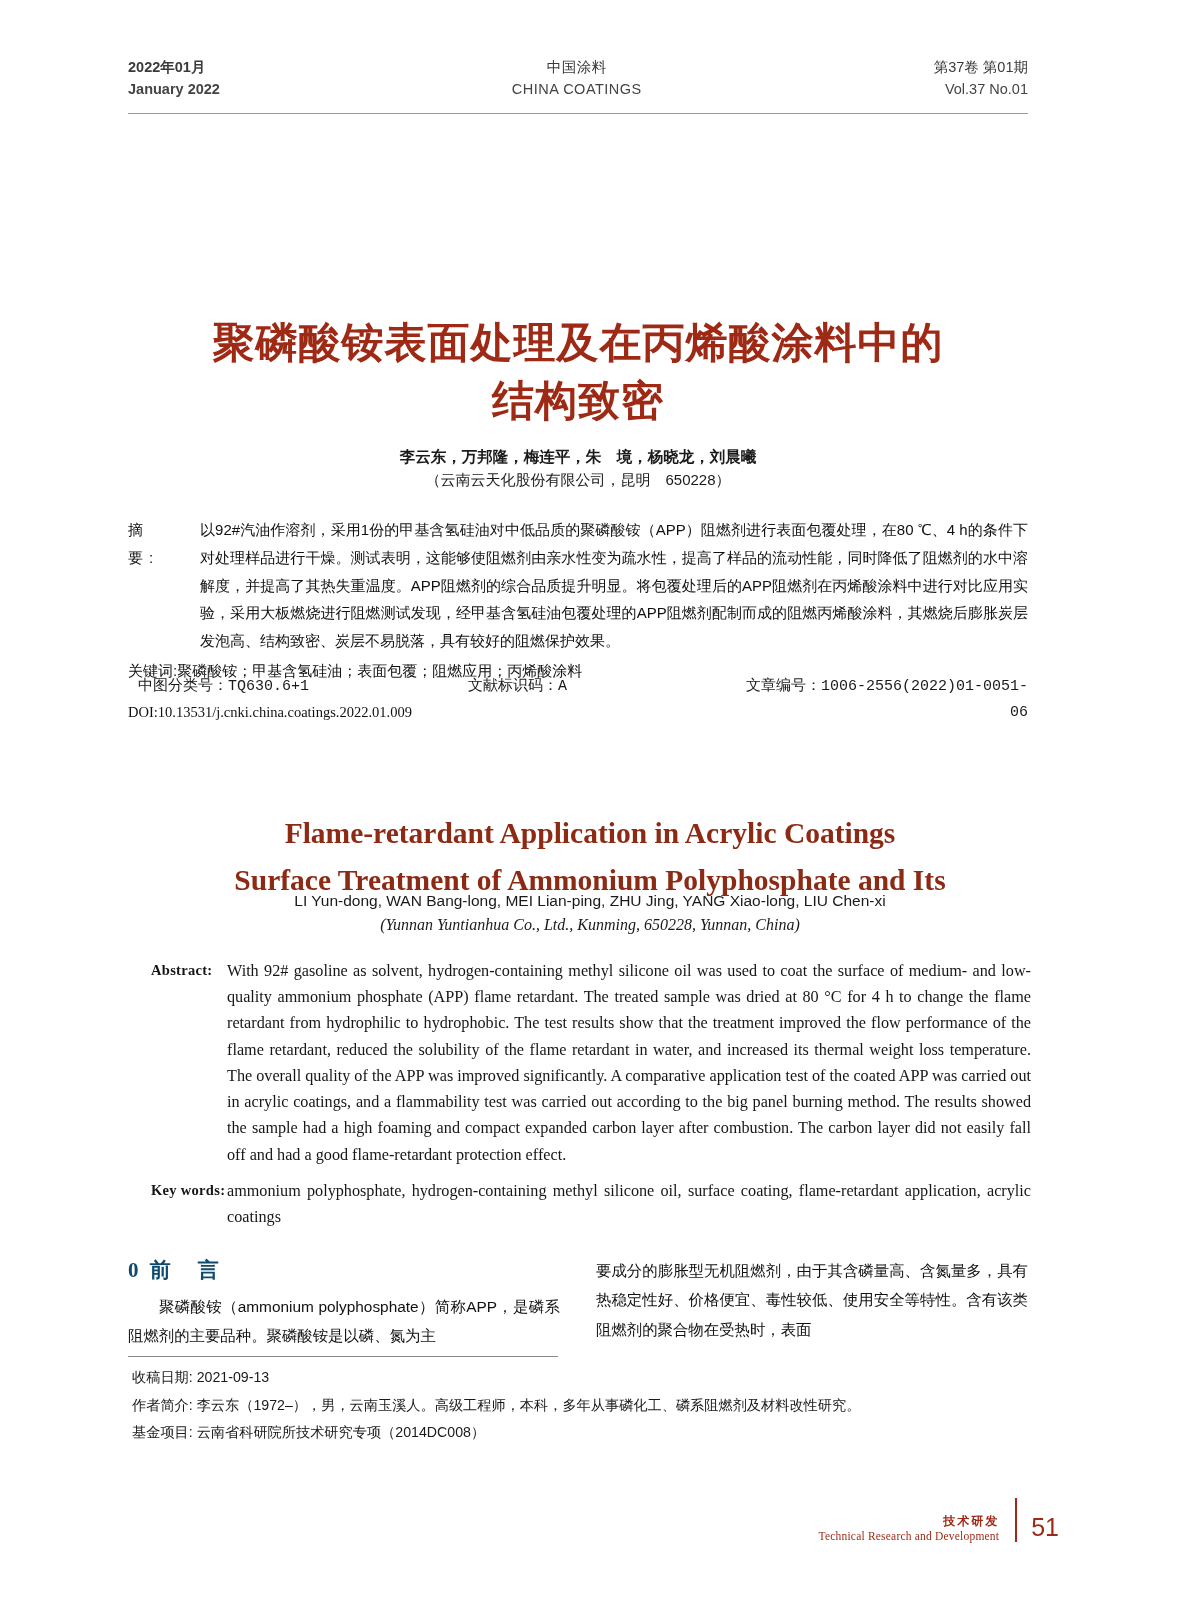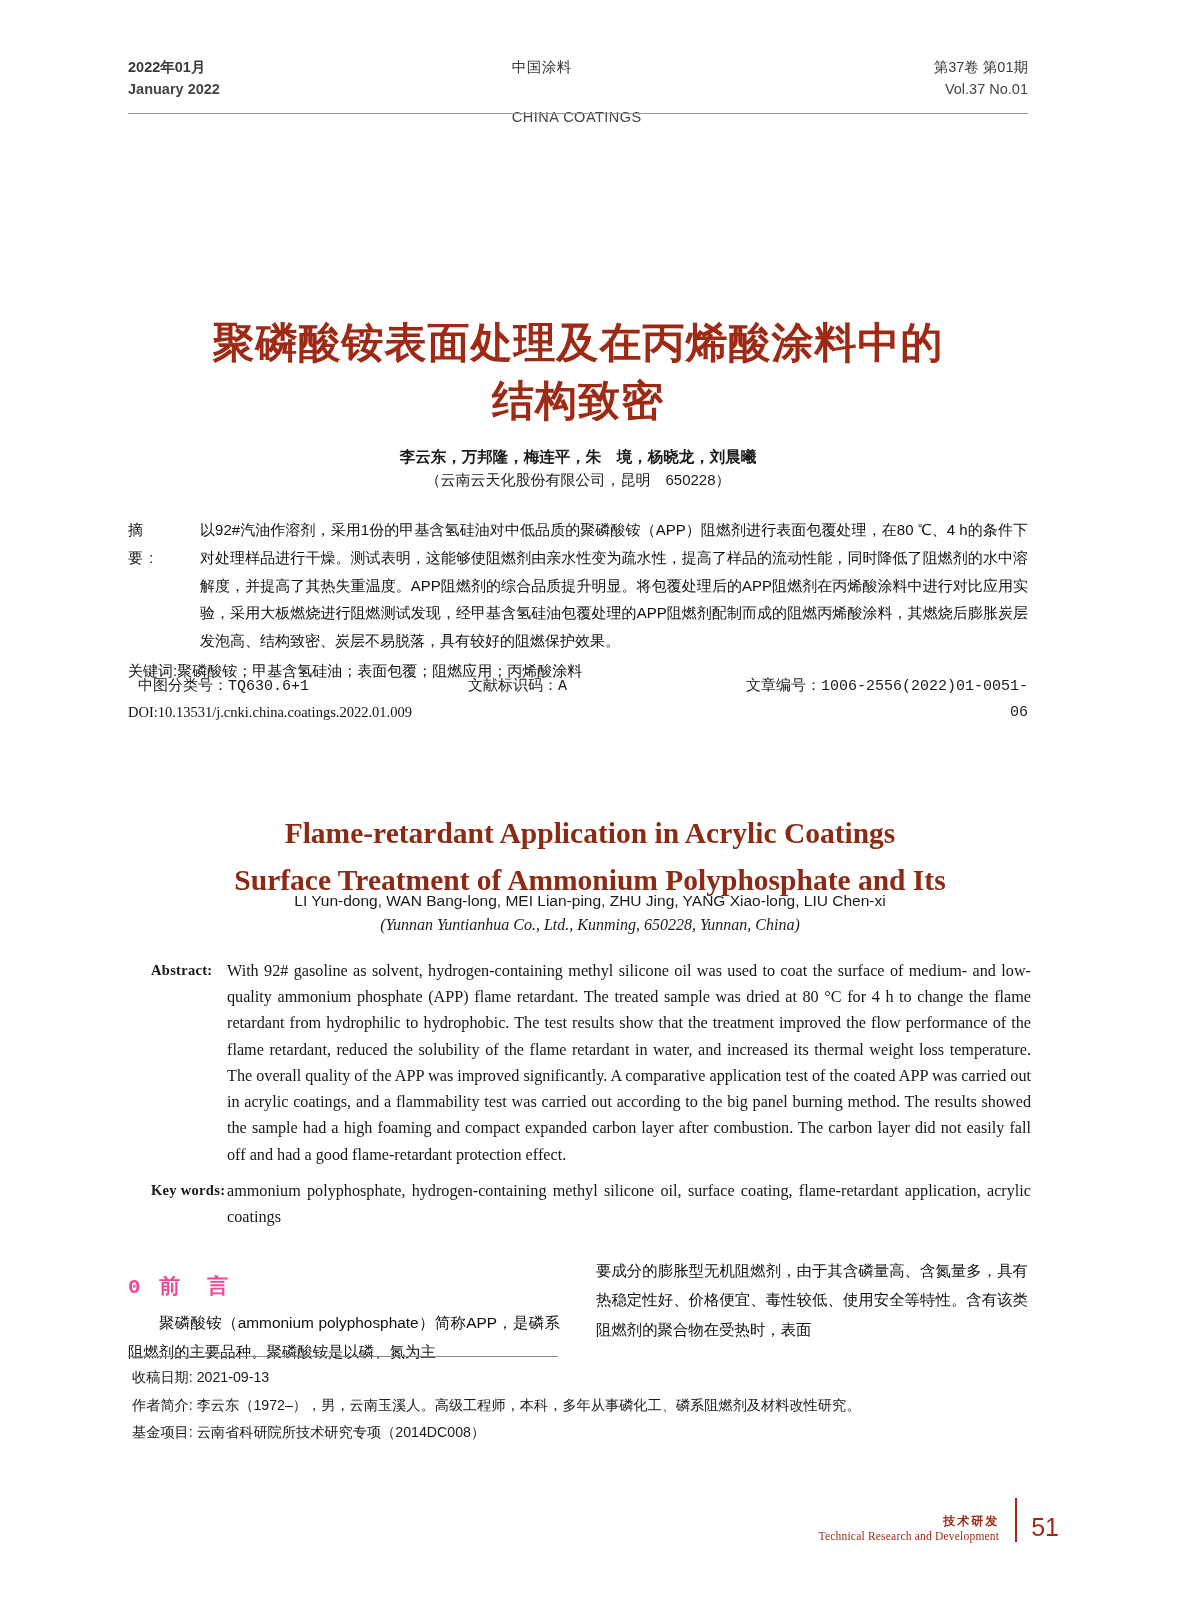--- a/index.html
+++ b/index.html
@@ -31,21 +31,21 @@
     display: flex;
     justify-content: space-between;
     align-items: flex-start;
     font-family: "Liberation Sans", sans-serif;
     font-size: 14.5px;
     color: #3a3a3a;
     line-height: 1.55;
   }
   .runhead .col { display: flex; flex-direction: column; }
   .runhead .col.left { align-items: flex-start; font-weight: bold; }
-  .runhead .col.center { letter-spacing: .5px; gap: 28px; }
+  .runhead .col.center { align-items: center; letter-spacing: .5px; }
   .runhead .col.right { align-items: flex-end; }
   .runhead .line2 { color: #444; }
   .runhead-rule {
     position: absolute;
     left: 128px;
     top: 113px;
     width: 900px;
     height: 1px;
     background: #9b9b9b;
   }
@@ -205,26 +205,26 @@
     position: absolute;
     left: 128px;
     top: 1256px;
     width: 900px;
     height: 96px;
     display: flex;
     gap: 36px;
   }
   .col-box { width: 432px; }
   .sec-head {
-    font-family: Liberation Mono, monospace;
+    font-family: Liberation Serif, serif;
     font-weight: bold;
     font-size: 21px;
-    color: #ec4899;
+    color: #0c4a6e;
     letter-spacing: 3px;
-    margin: 16px 0 8px 0;
+    margin: 0 0 8px 0;
   }
   .body-p {
     font-family: "Liberation Sans", sans-serif;
     font-size: 15.4px;
     line-height: 1.9;
     text-align: justify;
     margin: 0;
     color: #111;
   }
   .indent { text-indent: 31px; }

